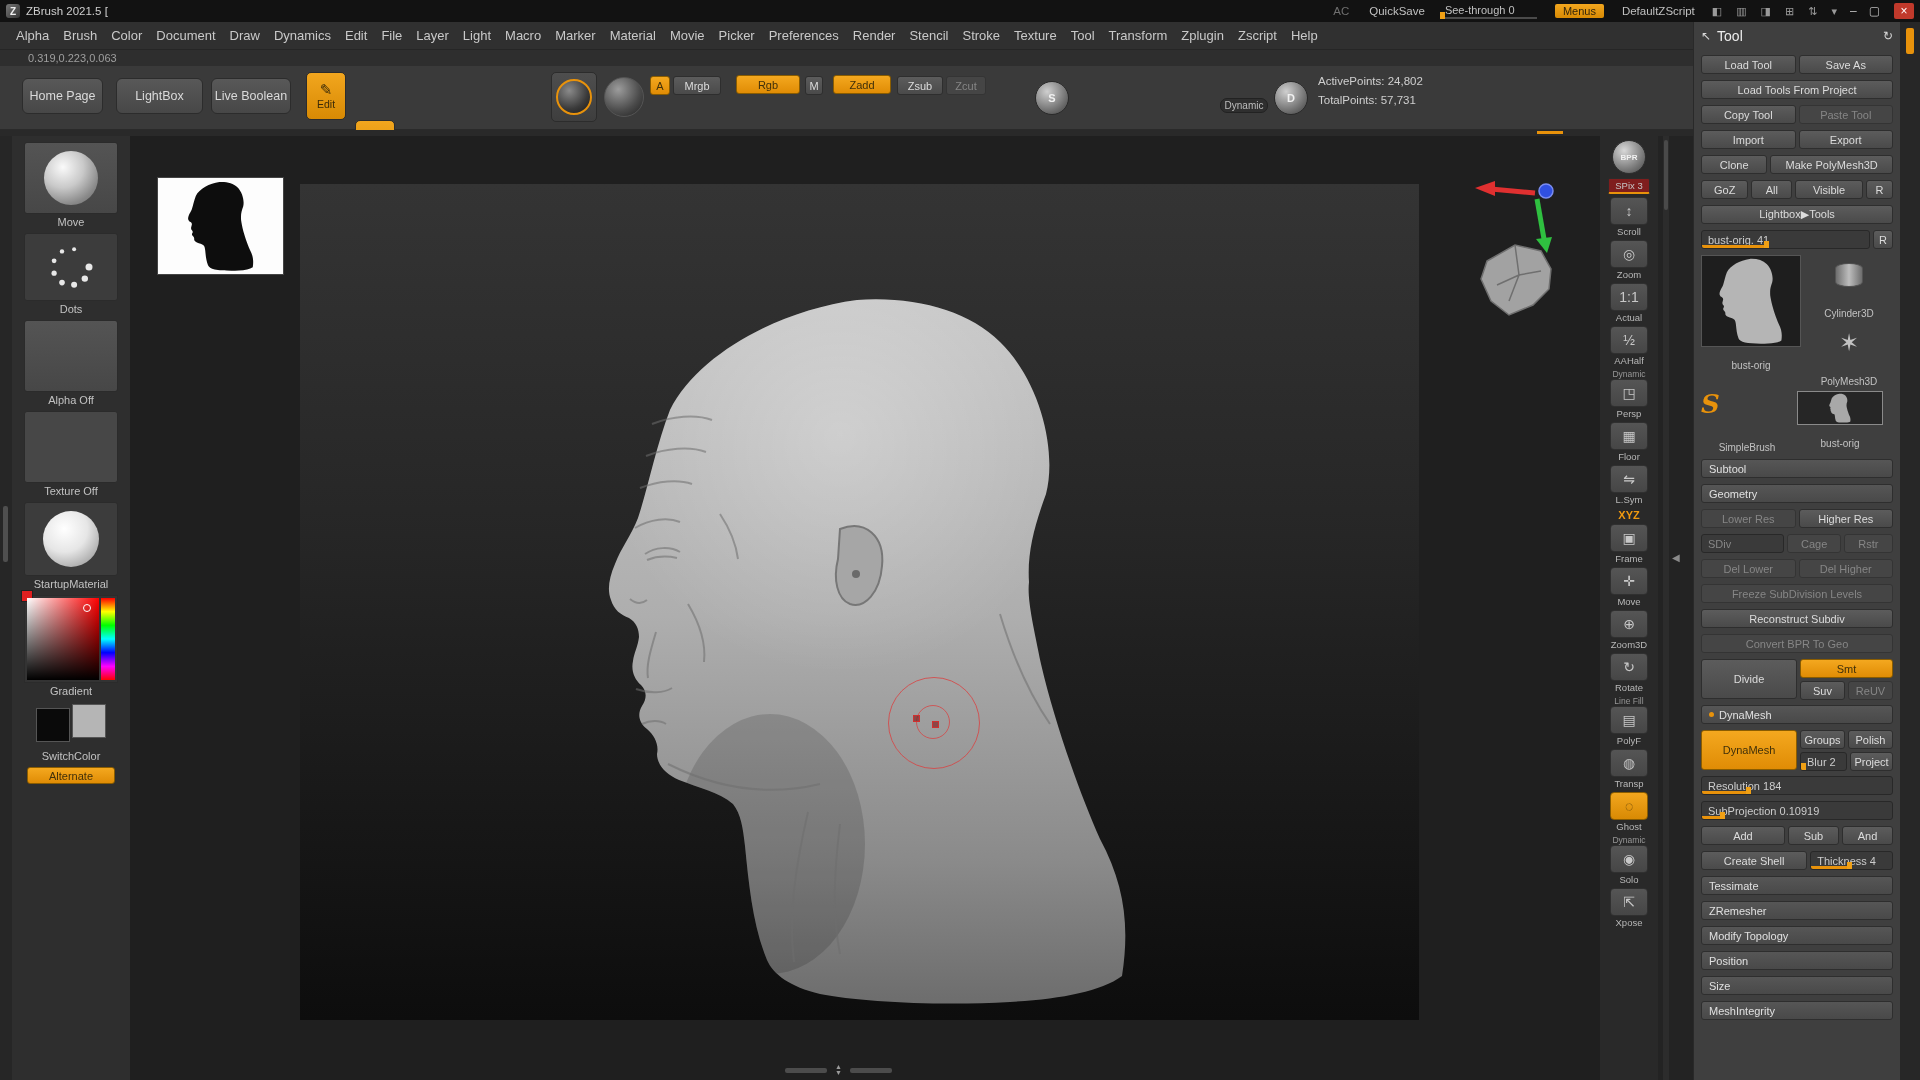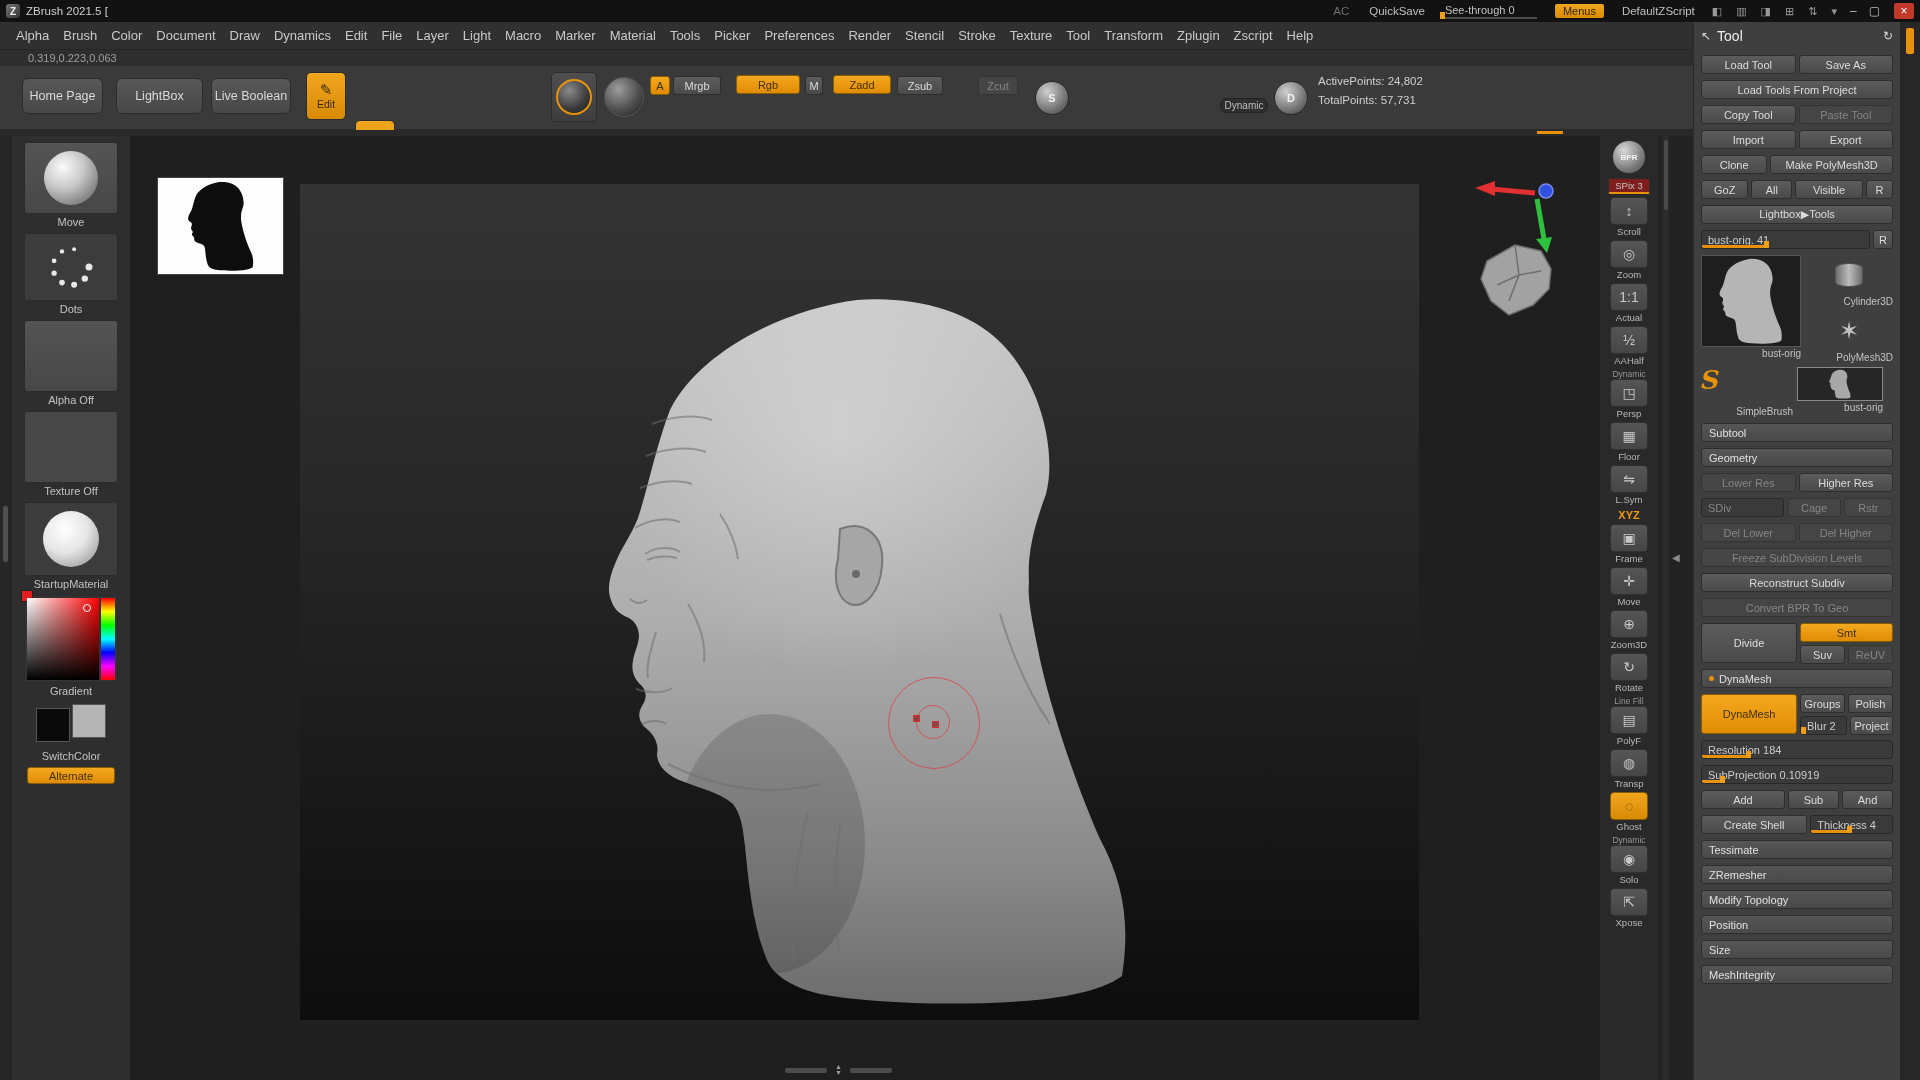--- a/index.html
+++ b/index.html
@@ -98,21 +98,21 @@
   #panel{position:absolute;left:1693px;top:22px;width:207px;height:1058px;background:#3f3f3f;border-left:1px solid #292929;display:flex;flex-direction:column;gap:6px;padding:0 7px 4px 7px;overflow:hidden}
   #panel-header{height:27px;display:flex;align-items:center;gap:6px;color:#ececec;font-size:14px}
   #panel-header .ph-ico{color:#d8d8d8;font-size:12px}
   #panel-header .sp{flex:1}
   .prow{display:flex;gap:3px}
   .prow .btn,.prow .sld{height:19px}
   .f1{flex:1}
   .secbar{background:linear-gradient(#565656,#494949);border:1px solid #2e2e2e;border-radius:3px;color:#e0e0e0;font-size:11px;height:19px;display:flex;align-items:center;padding:0 7px;gap:5px}
   .dyn-dot{width:5px;height:5px;background:#e8920b;border-radius:50%}
   .thumbs{display:flex;flex-wrap:wrap;gap:4px}
-  .thumb-lbl{font-size:10px;color:#c2c2c2;text-align:right;margin-top:1px}
+  .thumb-lbl{font-size:10px;color:#c2c2c2;text-align:center;margin-top:13px}
   .thumb-big{width:100px}
   .thumb-big .timg{width:100px;height:92px;background:#1e1e1e;border:1px solid #555;display:flex;align-items:center;justify-content:center}
   .thumb-col{flex:1;display:flex;flex-direction:column;gap:4px}
   .thumb-sm .timg{height:40px;display:flex;align-items:center;justify-content:center}
   .cyl{width:28px;height:24px;background:linear-gradient(90deg,#6e6e6e,#bdbdbd,#6e6e6e);border-radius:50% 50% 50% 50%/22% 22% 22% 22%;border:1px solid #555}
   .star{color:#c2c2c2;font-size:24px;line-height:24px}
   .sbrush{color:#e8920b;font-family:"DejaVu Serif",serif;font-style:italic;font-weight:bold;font-size:26px;line-height:26px}
   .thumb-mini{width:86px}
   .thumb-mini .timg{width:86px;height:34px;background:#262626;border:1px solid #8a8a8a;display:flex;align-items:center;justify-content:center}
   #panel-scroll{position:absolute;left:1900px;top:22px;width:20px;height:1058px;background:#272727}
@@ -179,21 +179,21 @@
       <span class="menu-item">Document</span>
       <span class="menu-item">Draw</span>
       <span class="menu-item">Dynamics</span>
       <span class="menu-item">Edit</span>
       <span class="menu-item">File</span>
       <span class="menu-item">Layer</span>
       <span class="menu-item">Light</span>
       <span class="menu-item">Macro</span>
       <span class="menu-item">Marker</span>
       <span class="menu-item">Material</span>
-      <span class="menu-item">Tools</span>
+      <span class="menu-item">Movie</span>
       <span class="menu-item">Picker</span>
       <span class="menu-item">Preferences</span>
       <span class="menu-item">Render</span>
       <span class="menu-item">Stencil</span>
       <span class="menu-item">Stroke</span>
       <span class="menu-item">Texture</span>
       <span class="menu-item">Tool</span>
       <span class="menu-item">Transform</span>
       <span class="menu-item">Zplugin</span>
       <span class="menu-item">Zscript</span>
@@ -237,21 +237,21 @@
       <div style="width:36px;height:36px;border-radius:50%;border:2px solid #e8920b;background:radial-gradient(circle at 35% 30%,#8a8a8a,#3a3a3a 60%,#171717)"></div>
     </div>
     <div class="abs" style="left:604px;top:11px;width:40px;height:40px;border-radius:50%;background:radial-gradient(circle at 35% 30%,#9c9c9c,#4a4a4a 60%,#202020);border:1px solid #555"></div>
 
     <div class="abs btn on" style="left:650px;top:10px;width:20px">A</div>
     <div class="abs btn" style="left:673px;top:10px;width:48px">Mrgb</div>
     <div class="abs btn on" style="left:736px;top:9px;width:64px">Rgb</div>
     <div class="abs btn" style="left:805px;top:10px;width:18px">M</div>
     <div class="abs btn on" style="left:833px;top:9px;width:58px">Zadd</div>
     <div class="abs btn" style="left:897px;top:10px;width:46px">Zsub</div>
-    <div class="abs btn dis" style="left:978px;top:10px;width:40px">Zcut</div>
+    <div class="abs btn dis" style="left:946px;top:10px;width:40px">Zcut</div>
 
     <div class="abs sld" style="left:650px;top:34px;width:173px">
       <span>Rgb Intensity 100</span>
       <div class="sld-fill" style="width: 100%;"></div>
     </div>
     <div class="abs sld" style="left:833px;top:34px;width:165px">
       <span>Z Intensity 51</span>
       <div class="sld-fill" style="width: 51%;"></div>
     </div>
 

